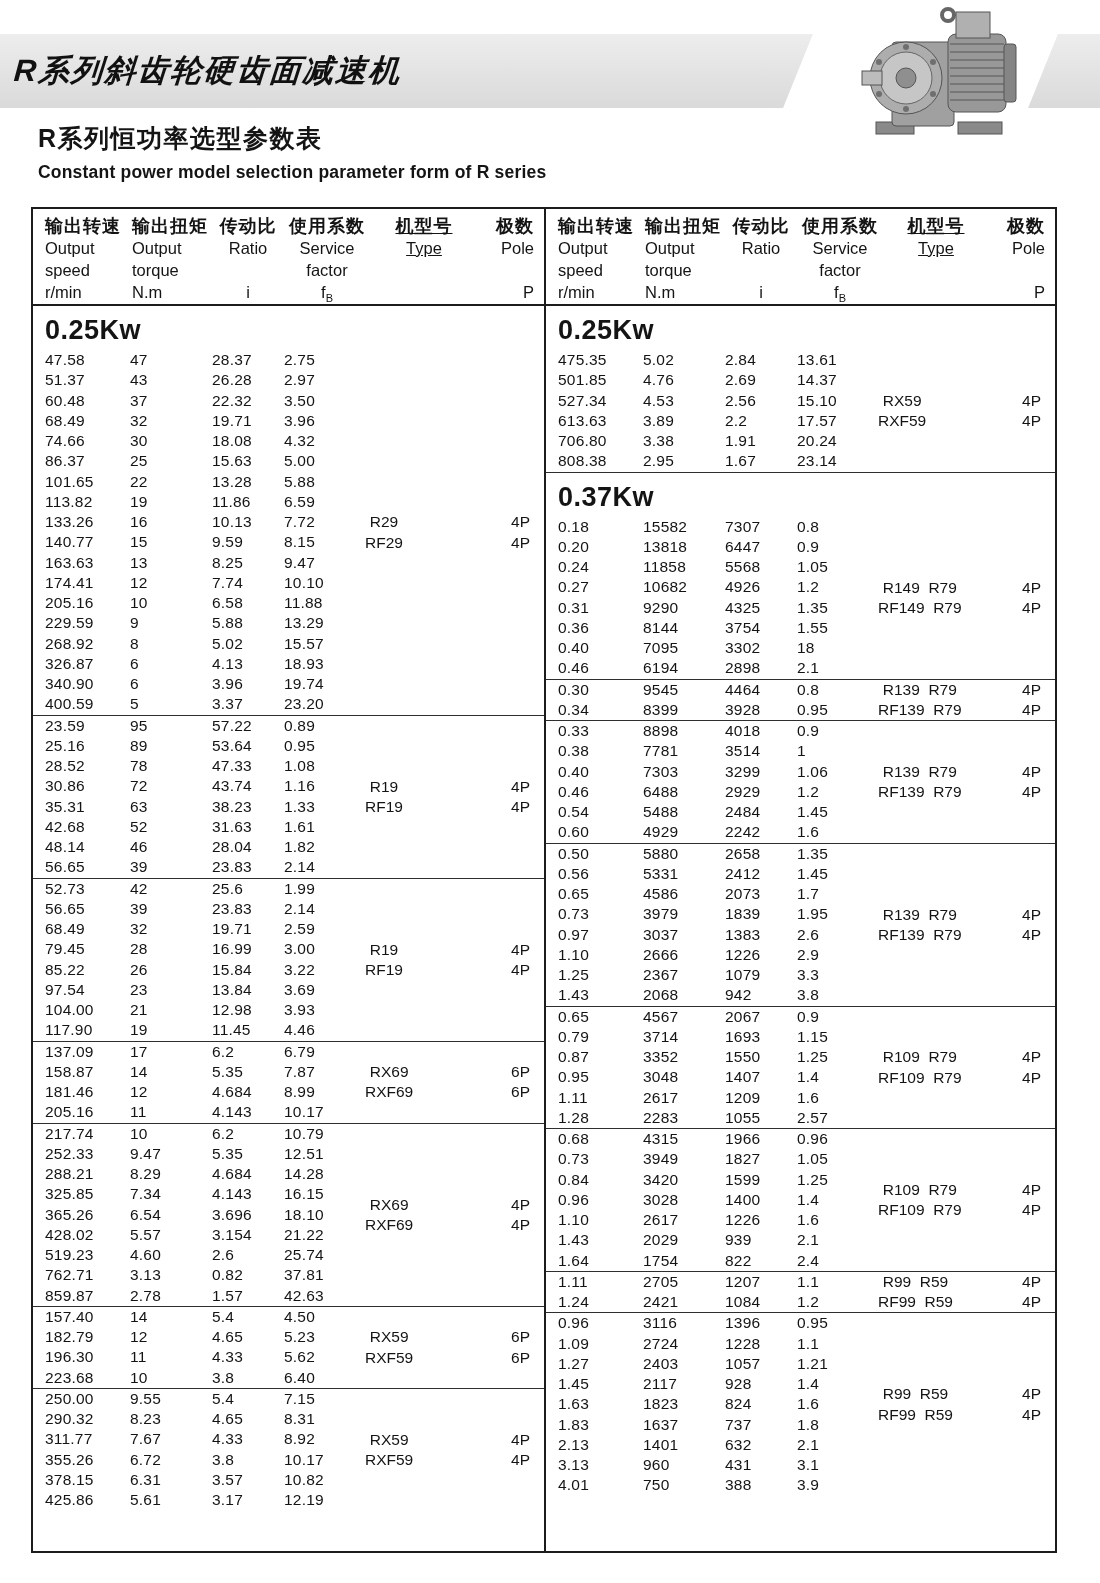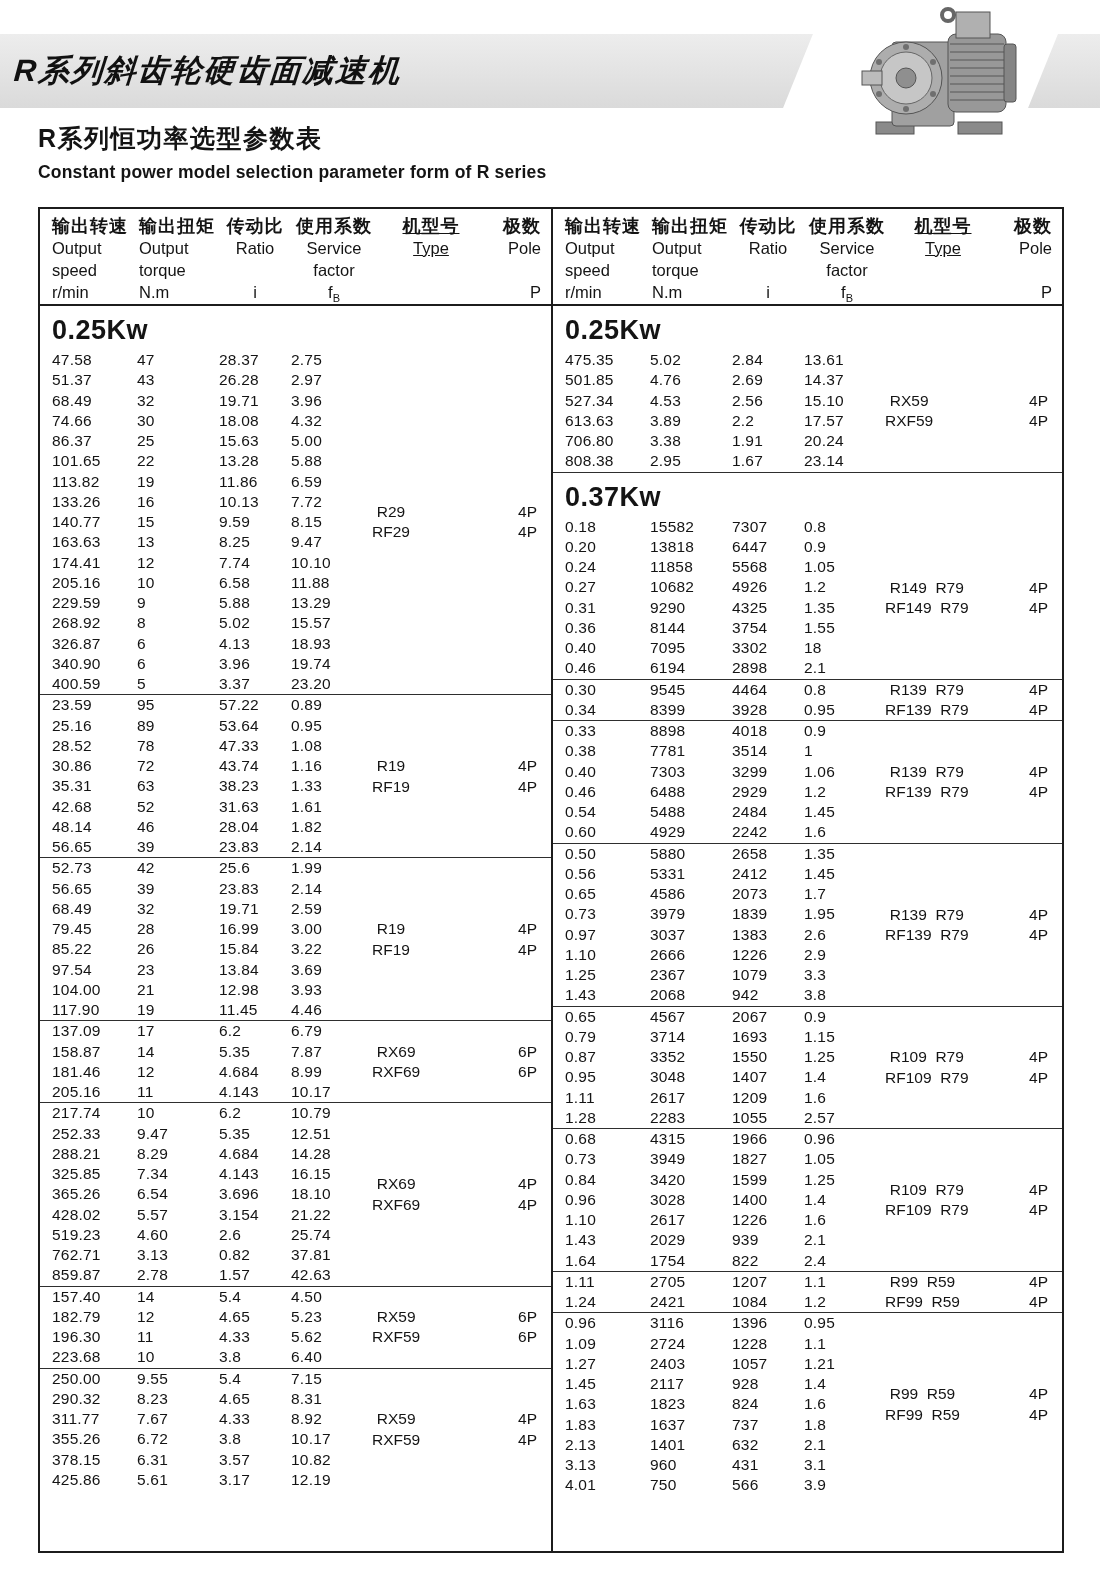--- a/index.html
+++ b/index.html
@@ -20,21 +20,21 @@
                   font-size: 31px; font-weight: bold; font-style: italic; letter-spacing: 2px;
                   color: #111; transform: skewX(-4deg); }
   .reducer-img { position: absolute; top: 4px; left: 848px; z-index: 2; }
 
   
   .titles { position: absolute; left: 38px; top: 122px; }
   .title-cn { font-size: 25px; font-weight: bold; letter-spacing: 1.5px; }
   .title-en { font-size: 17.5px; margin-top: 7px; letter-spacing: 0.2px; font-weight: bold; }
 
   
-  .param-table { position: absolute; left: 38px; top: 207px; width: 1026px; height: 1346px;
+  .param-table { position: absolute; left: 31px; top: 207px; width: 1026px; height: 1346px;
                  border: 2px solid #1c1c1c; display: flex; background: #fff; }
   .half { width: 50%; position: relative; }
   .half.right { border-left: 2px solid #1c1c1c; }
 
   .half-header { height: 97px; border-bottom: 2px solid #1c1c1c; display: flex;
                  padding: 6px 10px 0 12px; }
   .hcell { font-size: 16.5px; }
   .hcell div { line-height: 22px; white-space: nowrap; }
   .hcell .cn { font-weight: bold; font-size: 18px; letter-spacing: 1px; }
   .hcell-1 { width: 85px; text-align: left; }
@@ -155,20 +155,26 @@
               <div class="rc rc3">28.37</div>
               <div class="rc rc4">2.75</div>
             </div>
             <div class="row">
               <div class="rc rc1">51.37</div>
               <div class="rc rc2">43</div>
               <div class="rc rc3">26.28</div>
               <div class="rc rc4">2.97</div>
             </div>
             <div class="row">
+              <div class="rc rc1">60.48</div>
+              <div class="rc rc2">37</div>
+              <div class="rc rc3">22.32</div>
+              <div class="rc rc4">3.50</div>
+            </div>
+            <div class="row">
               <div class="rc rc1">68.49</div>
               <div class="rc rc2">32</div>
               <div class="rc rc3">19.71</div>
               <div class="rc rc4">3.96</div>
             </div>
             <div class="row">
               <div class="rc rc1">74.66</div>
               <div class="rc rc2">30</div>
               <div class="rc rc3">18.08</div>
               <div class="rc rc4">4.32</div>
@@ -1021,21 +1027,21 @@
             </div>
             <div class="row">
               <div class="rc rc1">3.13</div>
               <div class="rc rc2">960</div>
               <div class="rc rc3">431</div>
               <div class="rc rc4">3.1</div>
             </div>
             <div class="row">
               <div class="rc rc1">4.01</div>
               <div class="rc rc2">750</div>
-              <div class="rc rc3">566</div>
+              <div class="rc rc3">388</div>
               <div class="rc rc4">3.9</div>
             </div>
             <div class="overlay">
               <div class="type-stack">
                 <div>R99  R59</div>
                 <div>RF99  R59</div>
               </div>
               <div class="pole-stack">
                 <div>4P</div>
                 <div>4P</div>

